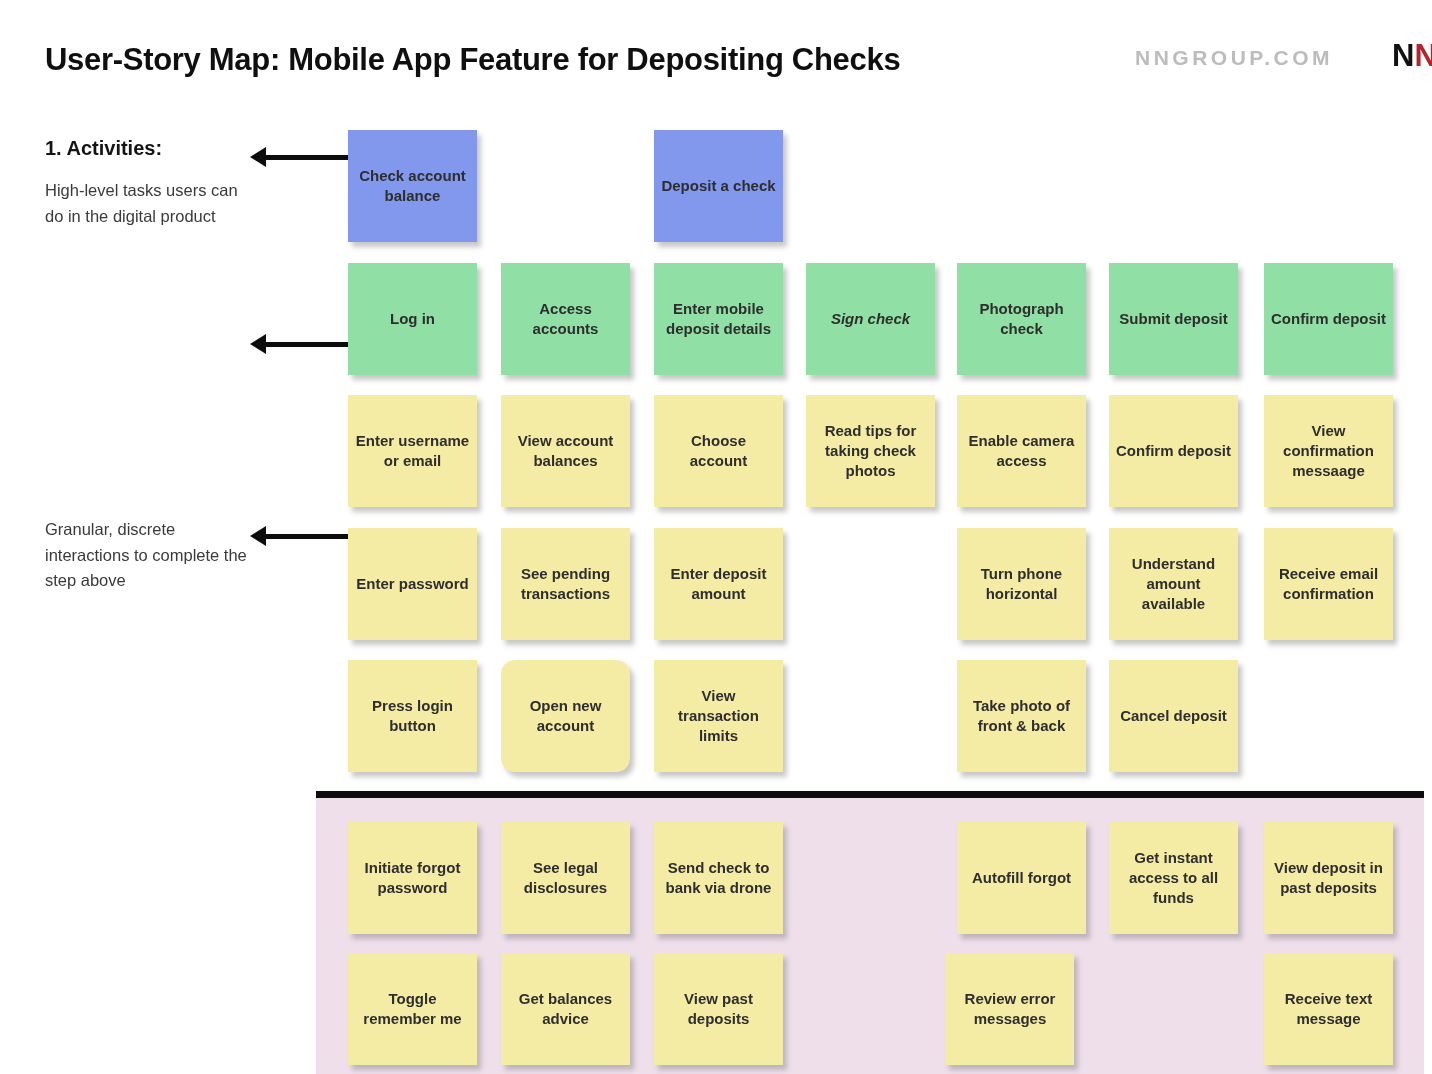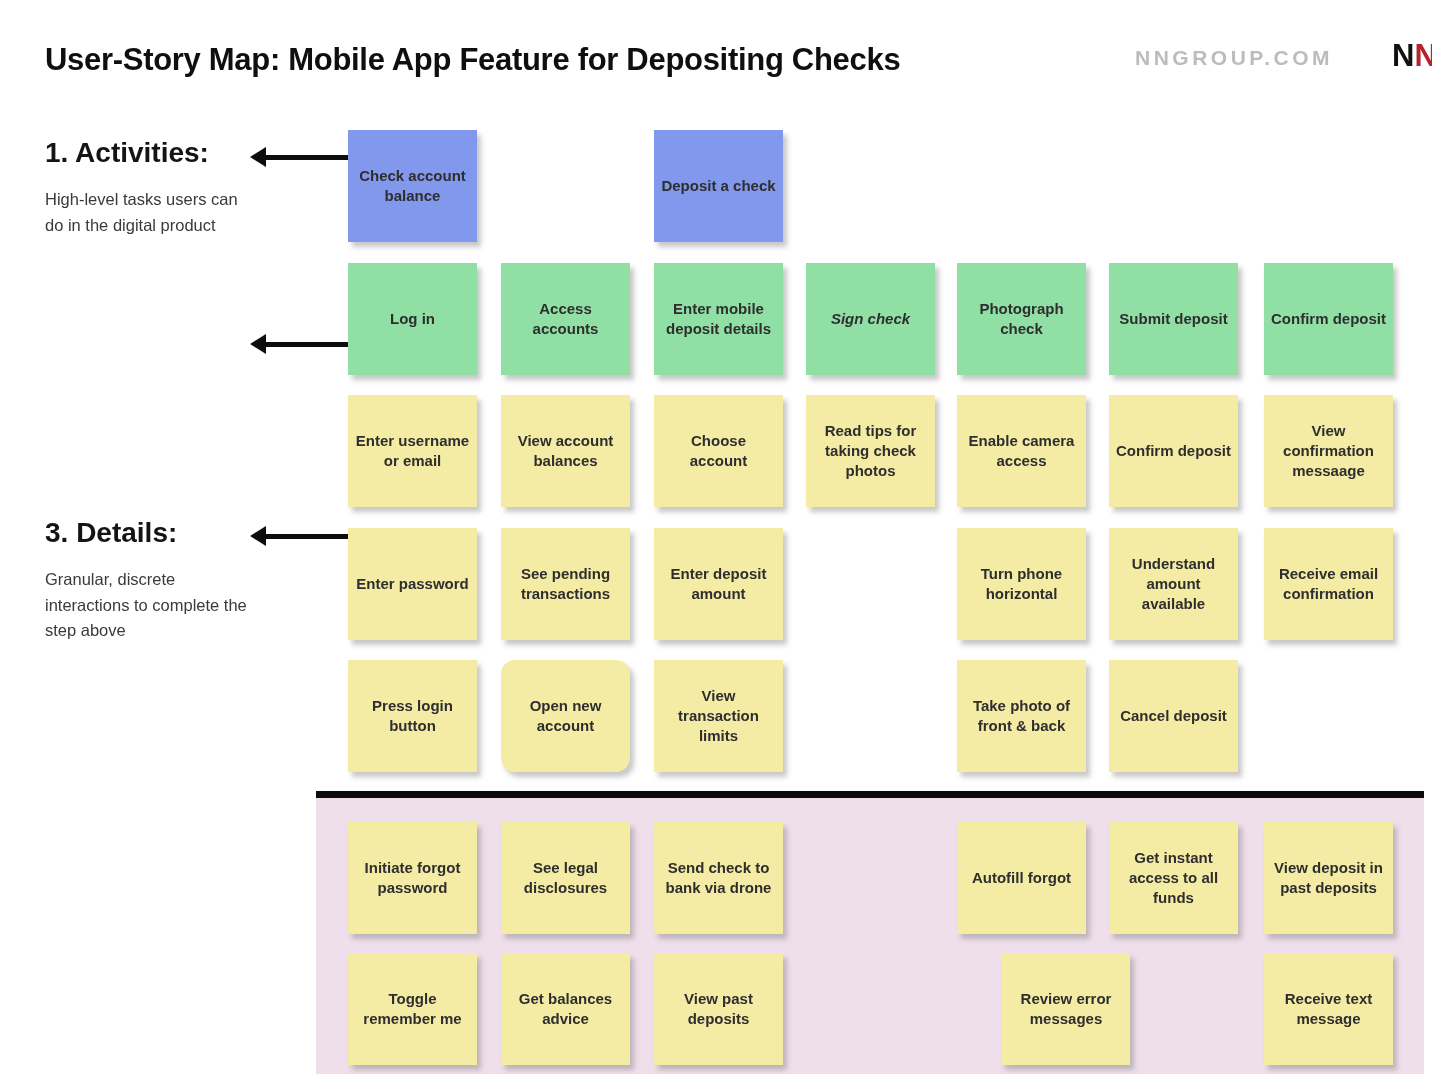--- a/index.html
+++ b/index.html
@@ -19,21 +19,21 @@
   .title{position:absolute;left:45px;top:42px;font-size:31px;font-weight:bold;
     color:#0f0f0f;letter-spacing:-0.3px;}
   .site{position:absolute;left:1135px;top:46px;font-size:21px;color:#bcbcbc;
     letter-spacing:3.5px;font-weight:700;}
   .logo{position:absolute;left:1392px;top:38px;font-size:31px;font-weight:bold;color:#111;}
   .logo .n2{color:#b5232e;}
   .logo .sg{font-weight:400;}
 
   
   .legend{position:absolute;left:45px;width:240px;}
-  .legend h2{font-size:28px;font-weight:bold;color:#141414;margin-bottom:18px;}
+  .legend h2{font-size:20px;font-weight:bold;color:#141414;margin-bottom:18px;}
   .legend p{font-size:16.5px;line-height:1.55;color:#3a3a3a;width:215px;}
   .lg1{top:137px;} .lg2{top:327px;} .lg3{top:517px;}
 
   
   .arrow{position:absolute;height:0;}
   .arrow .shaft{position:absolute;left:12px;top:-2.5px;height:5px;background:#0d0d0d;}
   .arrow .head{position:absolute;left:0;top:-10px;width:0;height:0;
     border-top:10px solid transparent;border-bottom:10px solid transparent;
     border-right:16px solid #0d0d0d;}
 
@@ -57,21 +57,20 @@
 
   <div class="title">User-Story Map: Mobile App Feature for Depositing Checks</div>
   <div class="site">NNGROUP.COM</div>
   <div class="logo"><span>N</span><span class="n2">N</span><span class="sg">/g</span></div>
 
   <div class="legend lg1">
     <h2>1. Activities:</h2>
     <p>High-level tasks users can do in the digital product</p>
   </div>
   <div class="legend lg3">
-    <h2>3. Details:</h2>
     <p>Granular, discrete interactions to complete the step above</p>
   </div>
 
   <div class="arrow" style="left:250px;top:157px;">
     <div class="head"></div>
       <div class="shaft" style="width:86px;"></div>
   </div>
   <div class="arrow" style="left:250px;top:344px;">
     <div class="head"></div>
       <div class="shaft" style="width:86px;"></div>
@@ -186,21 +185,21 @@
       </div>
       <div class="note detail" style="left: 348px; top: 953px;">
         <span>Toggle remember me</span>
       </div>
       <div class="note detail" style="left: 501px; top: 953px;">
         <span>Get balances advice</span>
       </div>
       <div class="note detail" style="left: 654px; top: 953px;">
         <span>View past deposits</span>
       </div>
-      <div class="note detail" style="left: 1001px; top: 953px; padding-left: 8px;">
+      <div class="note detail" style="left: 945px; top: 953px; padding-left: 8px;">
         <span>Review error messages</span>
       </div>
       <div class="note detail" style="left: 1264px; top: 953px;">
         <span>Receive text message</span>
       </div>
     </div>
 
 </div>
 
 </body></html>

